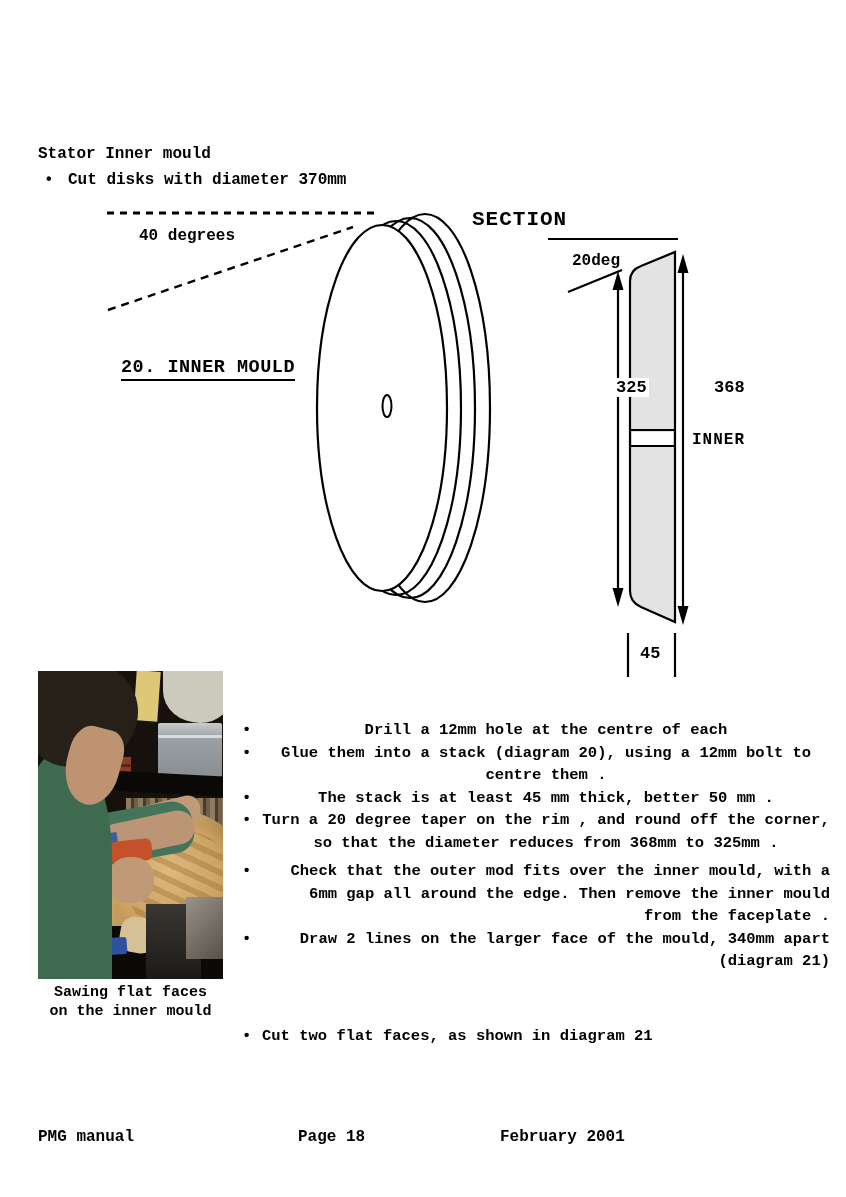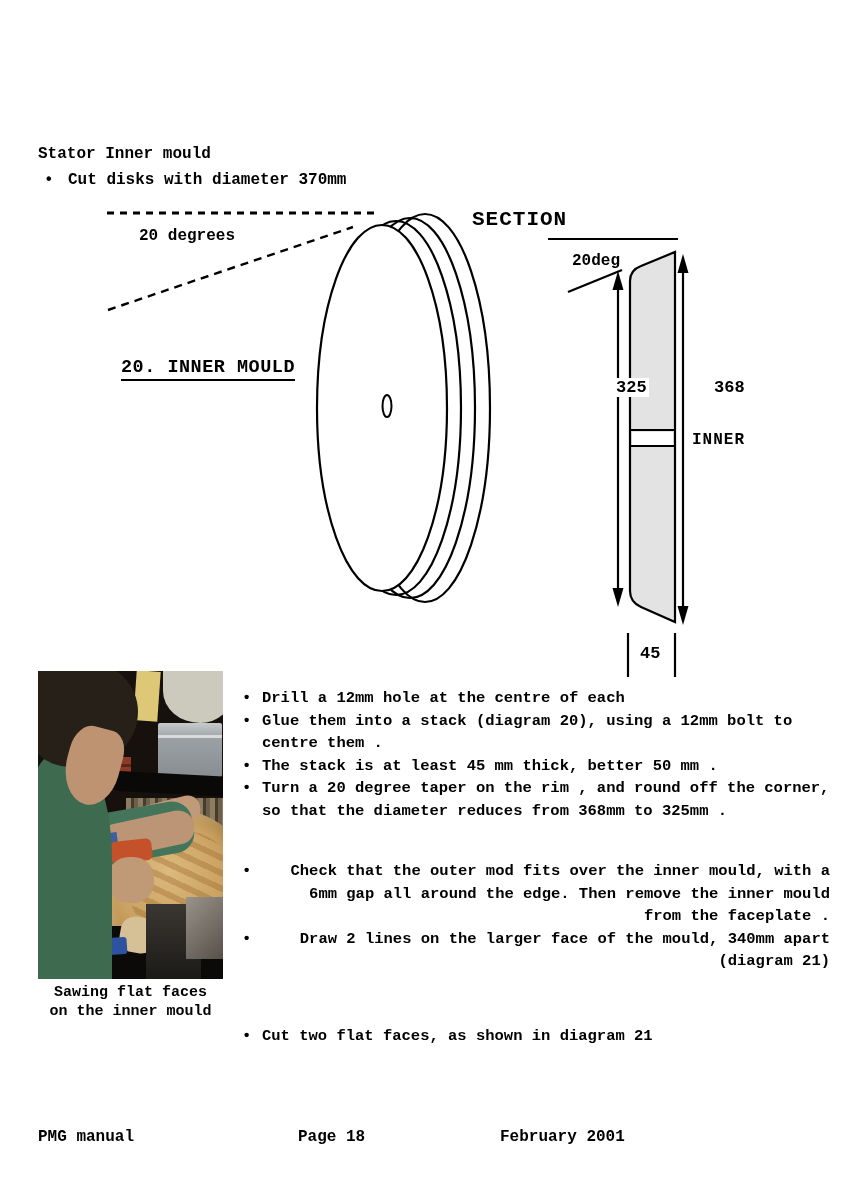--- a/index.html
+++ b/index.html
@@ -95,21 +95,21 @@
         <polygon points="593,430 587.5,411 598.5,411" fill="#000"></polygon>
       </g>
 
       <g>
         <line x1="538" y1="438" x2="538" y2="482" stroke="#000" stroke-width="2.2"></line>
         <line x1="585" y1="438" x2="585" y2="482" stroke="#000" stroke-width="2.2"></line>
       </g>
     </g>
   </svg>
 
-  <div class="abs txt" style="left:139px;top:226px;">20 degrees</div>
+  <div class="abs txt" style="left:139px;top:226px;">40 degrees</div>
   <div class="abs fig-label" style="left:121px;top:357px;">20. INNER MOULD</div>
   <div class="abs txt" style="left:472px;top:210px;font-size:21px;letter-spacing:1px;">SECTION</div>
   <div class="abs txt" style="left:572px;top:251px;">20deg</div>
   <div class="abs dim" style="left:596px;top:378px;margin-left:18px;">325</div>
   <div class="abs dim" style="left:664px;top:378px;margin-left:48px;">368</div>
   <div class="abs txt" style="left:692px;top:430px;letter-spacing:1px;">INNER</div>
   <div class="abs dim" style="left:638px;top:644px;">45</div>
 
   <div class="abs photo">
     <div class="ph-cloth"></div>
@@ -135,21 +135,21 @@
     <div class="ph-metal"></div>
     <div class="ph-blue-bar"></div>
     <div class="ph-body"></div>
     <div class="ph-hair"></div>
     <div class="ph-face"></div>
   </div>
 
   <div class="abs caption" style="left:38px;top:983px;width:185px;">Sawing flat faces
 on the inner mould</div>
 
-  <ul class="abs steps" style="left:240px;top:687px;width:590px;">
+  <ul class="abs steps" style="left:240px;top:719px;width:590px;text-align:center;">
     <li>Drill a 12mm hole at the centre of each</li>
     <li>Glue them into a stack (diagram 20), using a 12mm bolt to
 centre them .</li>
     <li>The stack is at least 45 mm thick, better 50 mm .</li>
     <li>Turn a 20 degree taper on the rim , and round off the corner,
 so that the diameter reduces from 368mm to 325mm .</li>
   </ul>
 
   <ul class="abs steps" style="left:240px;top:860px;width:590px;text-align:right;">
     <li>Check that the outer mod fits over the inner mould, with a

